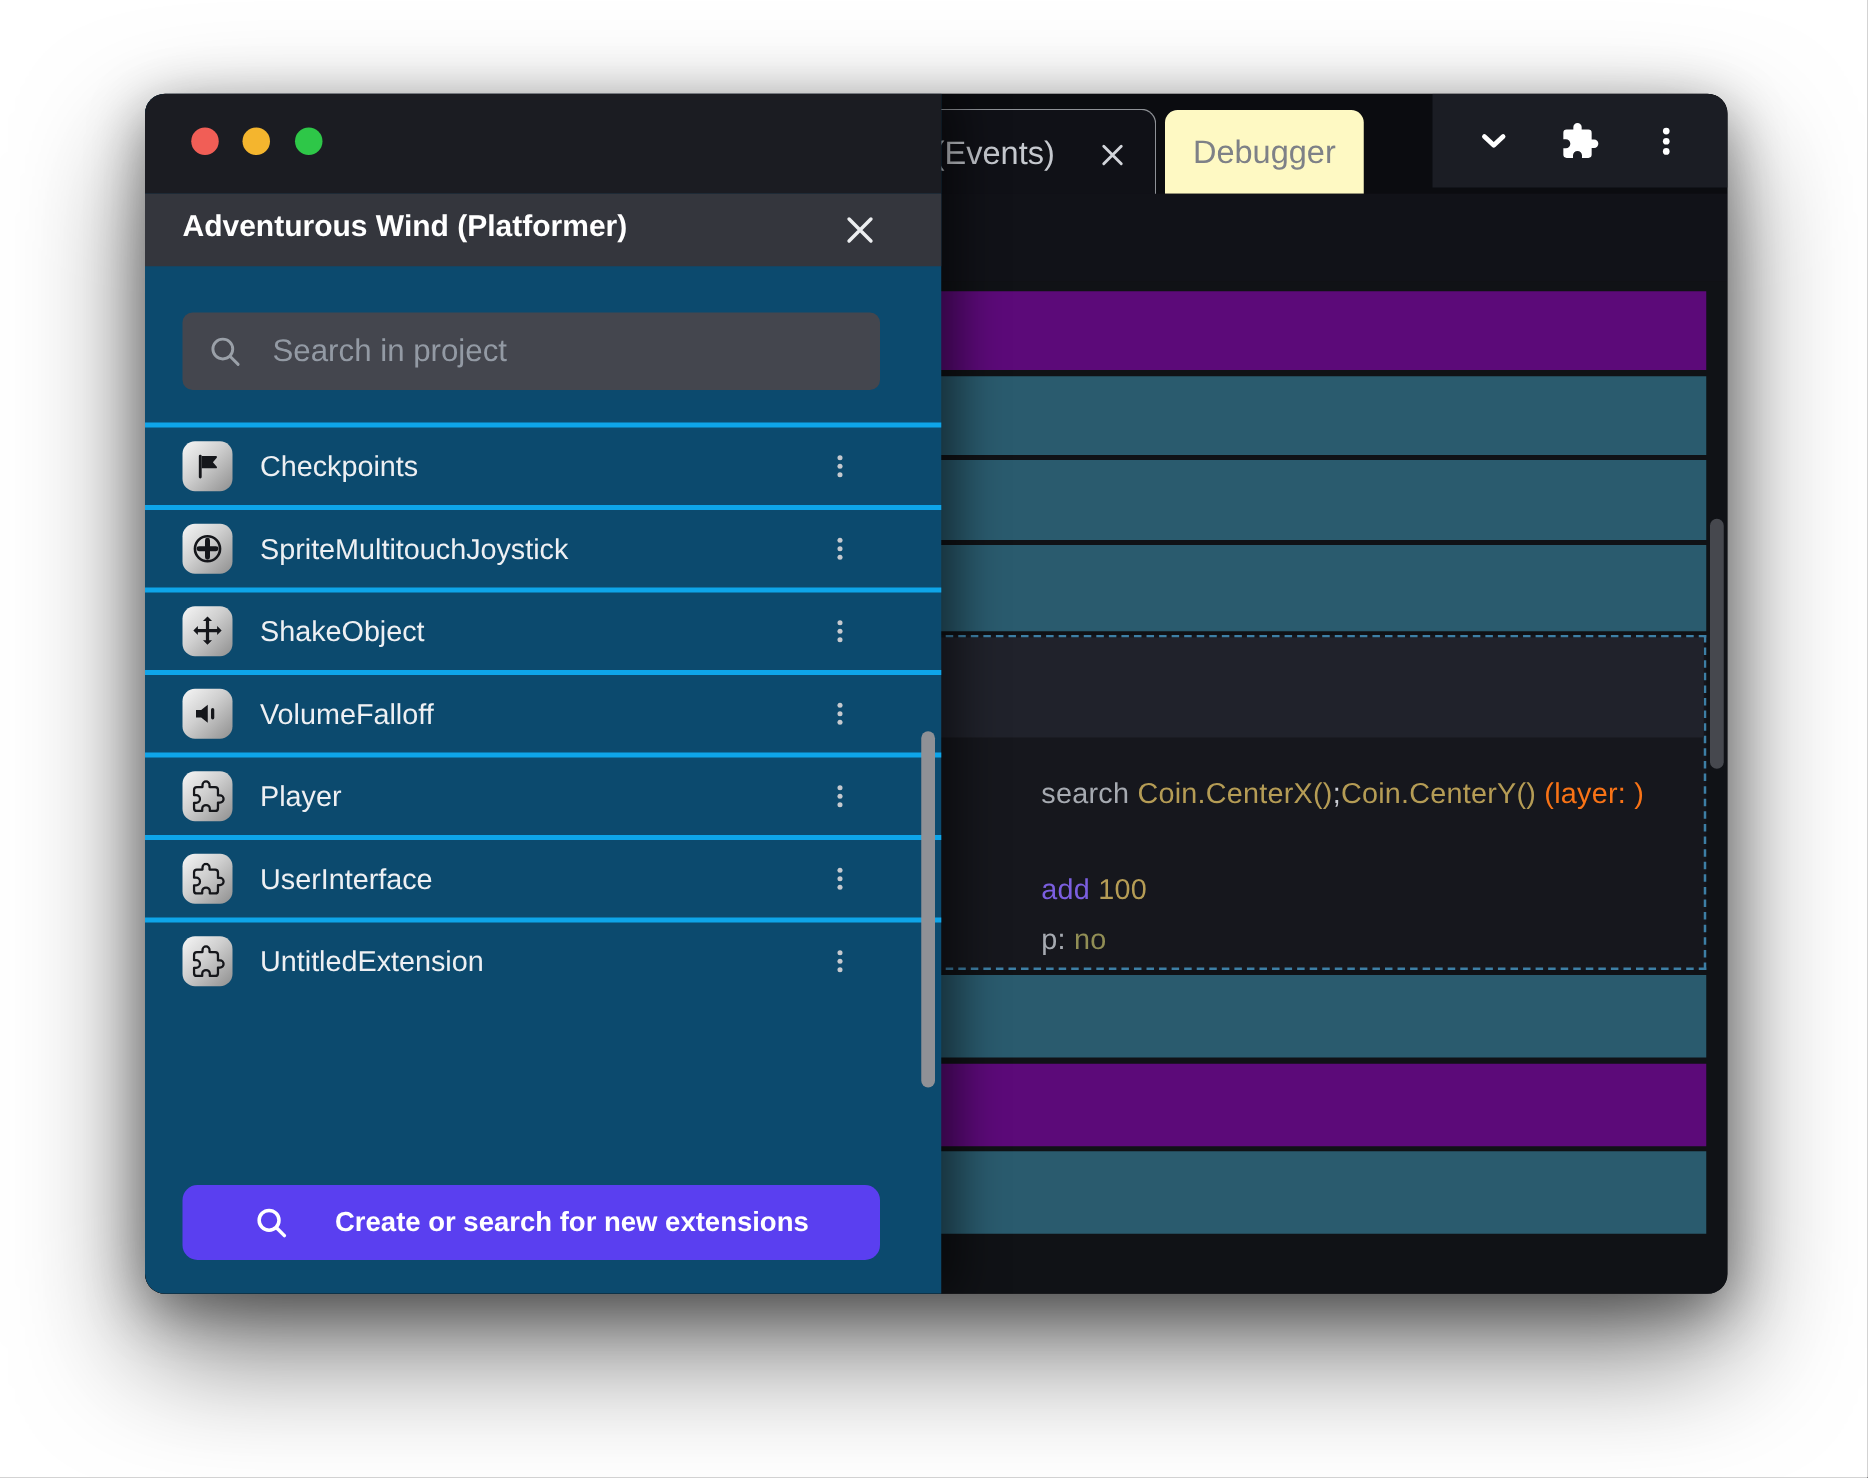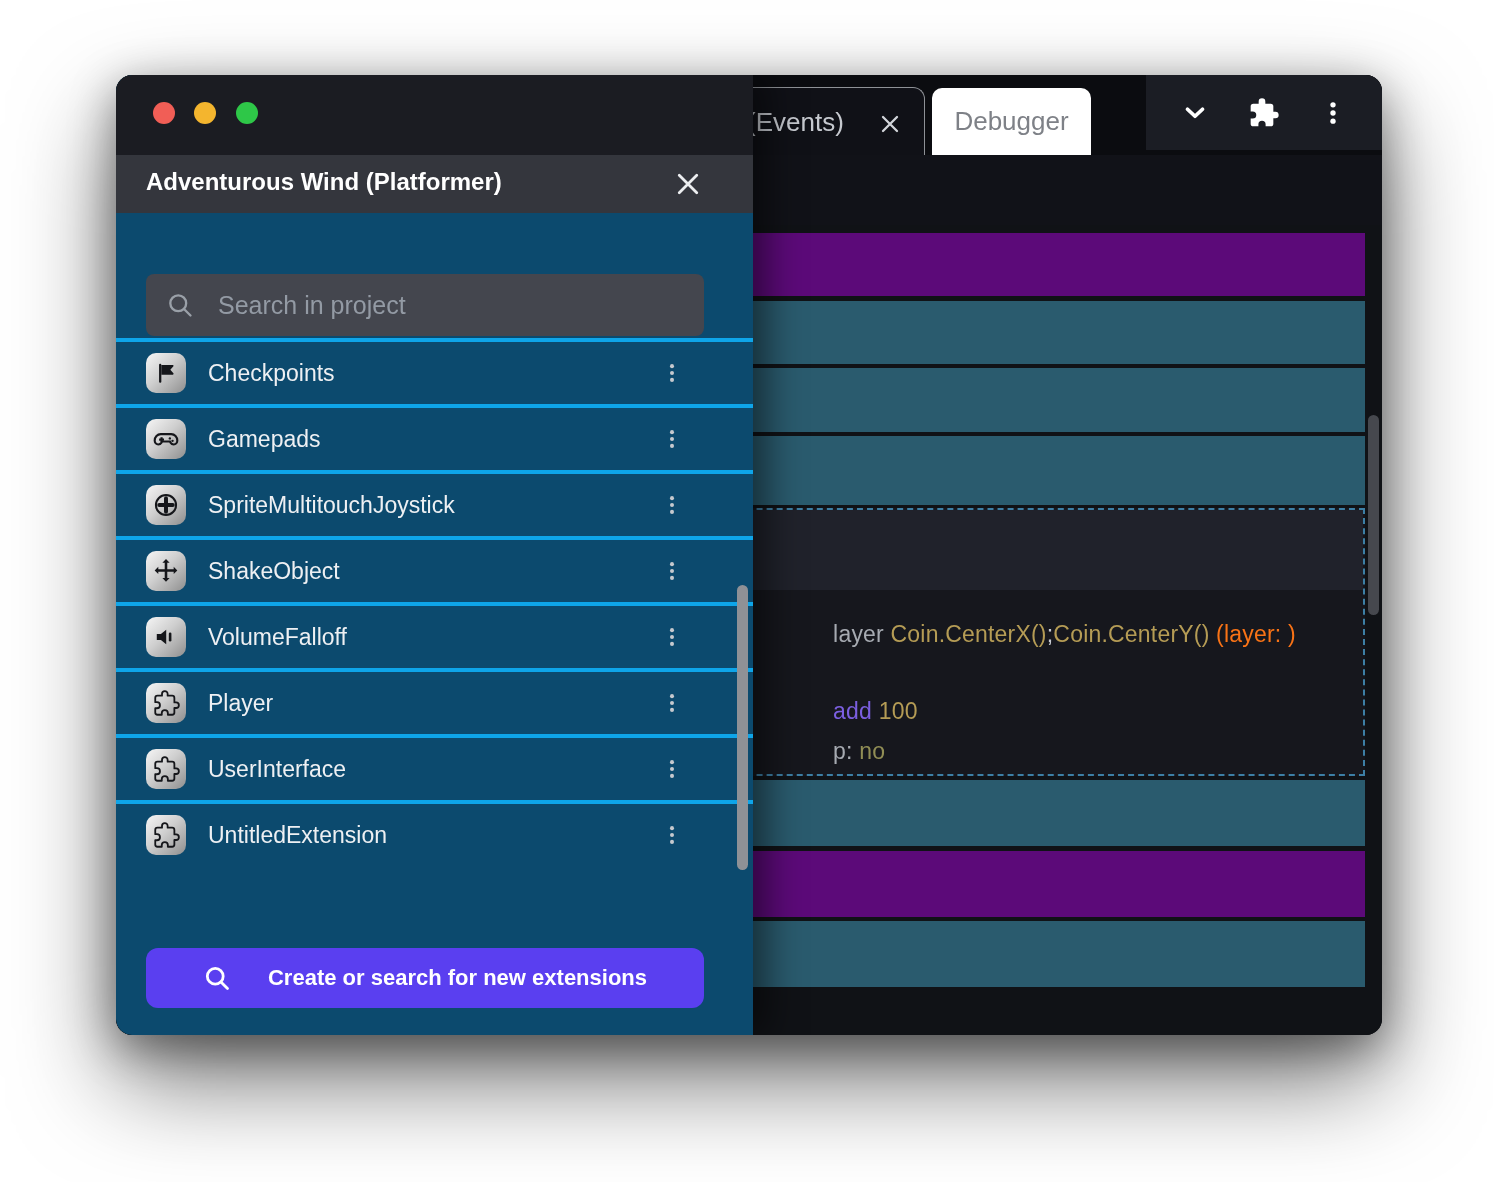--- a/index.html
+++ b/index.html
@@ -14,21 +14,21 @@
   .events{position:absolute;inset:0;}
   .tabbar{position:absolute;left:0;top:0;right:0;height:80px;background:#0b0c10;}
   .tab-active{
     position:absolute;left:592px;top:12px;width:217px;height:70px;
     background:#101117;border:1.5px solid #8e9196;border-bottom:none;
     border-radius:12px 12px 0 0;
   }
   .tab-active .tab-label{position:absolute;left:38px;top:19px;font-size:26px;color:#c6c9cf;white-space:nowrap;}
   .tab-close{position:absolute;right:22px;top:24px;width:24px;height:24px;cursor:pointer;}
   .tab-debugger{
-    position:absolute;left:816px;top:13px;width:159px;height:67px;background:#ffffff;
+    position:absolute;left:816px;top:13px;width:159px;height:67px;background:#fef9c3;
     border-radius:10px 10px 0 0;display:flex;align-items:center;justify-content:center;
     font-size:26px;color:#7e8187;
   }
   .topstrip{
     position:absolute;left:1030px;top:0;width:236px;height:75px;background:#1b1d24;
     border-top-right-radius:16px;display:flex;align-items:center;justify-content:space-evenly;
   }
   .topstrip .tsbtn{width:40px;height:40px;display:flex;align-items:center;justify-content:center;cursor:pointer;}
   .toolbar{position:absolute;left:0;top:80px;right:0;height:70px;background:#111218;}
   .toolbar .ic{position:absolute;top:93px;transform:translateX(-50%);width:44px;height:44px;display:flex;align-items:center;justify-content:center;cursor:pointer;}
@@ -52,21 +52,21 @@
     position:absolute;left:0;top:0;width:637px;height:960px;background:#0c4a6e;
     border-radius:16px 0 0 16px;box-shadow:14px 0 36px rgba(0,0,0,.5);
   }
   .drawer-titlebar{position:absolute;left:0;top:0;right:0;height:80px;background:#1b1c22;border-top-left-radius:16px;}
   .light{position:absolute;top:27px;width:22px;height:22px;border-radius:50%;cursor:pointer;}
   .drawer-header{position:absolute;left:0;top:80px;right:0;height:58px;background:#34363d;}
   .drawer-title{position:absolute;left:30px;top:13px;font-size:24px;font-weight:bold;color:#ffffff;white-space:nowrap;}
   .drawer-close{position:absolute;left:556px;top:13px;width:32px;height:32px;display:flex;align-items:center;justify-content:center;cursor:pointer;}
   .searchbox{
     position:absolute;left:30px;top:175px;width:558px;height:62px;background:#44464e;
-    border-radius:8px;display:flex;align-items:center;padding:0 20px;gap:22px;margin-top:24px;
+    border-radius:8px;display:flex;align-items:center;padding:0 20px;gap:22px;
   }
   .searchbox input{
     flex:1;background:transparent;border:none;outline:none;font-size:25px;color:#d6d9de;
   }
   .searchbox input::placeholder{color:#939aa4;}
   .ext-list{position:absolute;left:0;top:263px;right:0;}
   .ext-row{
     position:relative;height:66px;border-top:4px solid #0ea5e9;
     display:flex;align-items:center;cursor:pointer;
   }
@@ -192,21 +192,21 @@
 
       <div class="sheet">
         <div class="event-row" style="top: 8px; height: 63px; background-color: rgb(92, 10, 121);"></div>
         <div class="event-row" style="top: 76px; height: 63px; background-color: rgb(42, 91, 110);"></div>
         <div class="event-row" style="top: 143px; height: 64px; background-color: rgb(42, 91, 110);"></div>
         <div class="event-row" style="top: 211px; height: 69px; background-color: rgb(42, 91, 110);"></div>
 
         <div class="selected-event" style="top:283px">
           <div class="sel-topband"></div>
           <div class="code-line" style="top:84px">
-            <span style="color: rgb(166, 170, 177);">layer </span><span style="color: rgb(181, 156, 85);">Coin.CenterX()</span><span style="color: rgb(201, 204, 211);">;</span><span style="color: rgb(181, 156, 85);">Coin.CenterY()</span><span style="color: #f97316;"> (layer: )</span>
+            <span style="color: rgb(166, 170, 177);">search </span><span style="color: rgb(181, 156, 85);">Coin.CenterX()</span><span style="color: rgb(201, 204, 211);">;</span><span style="color: rgb(181, 156, 85);">Coin.CenterY()</span><span style="color: #f97316;"> (layer: )</span>
           </div>
           <div class="code-line" style="top:161px">
             <span style="color: rgb(123, 95, 224);">add </span><span style="color: rgb(181, 156, 85);">100</span>
           </div>
           <div class="code-line" style="top:201px">
             <span style="color: rgb(166, 170, 177);">p: </span><span style="color: rgb(145, 142, 85);">no</span>
           </div>
         </div>
 
         <div class="event-row" style="top: 555px; height: 66px; background-color: rgb(42, 91, 110);"></div>
@@ -253,38 +253,20 @@
           <span class="ext-label">Checkpoints</span>
           <span class="kebab">
               <svg width="22" height="22" viewBox="0 0 24 24">
                 <circle cx="12" cy="4.5" r="2.2" fill="#c6c9ce"></circle>
                 <circle cx="12" cy="12" r="2.2" fill="#c6c9ce"></circle>
                 <circle cx="12" cy="19.5" r="2.2" fill="#c6c9ce"></circle>
               </svg>
             </span>
         </div>
 
-        <div class="ext-row">
-          <span class="badge">
-            <svg width="28" height="28" viewBox="0 0 24 24" fill="none" stroke="#15161a" stroke-width="1.8">
-              <path d="M7.5 7.8h9c2.9 0 5.2 2.4 5.2 5.5 0 2-1.4 3.4-3.1 3.4-1.2 0-2.1-.6-2.7-1.6l-.5-.9H8.6l-.5.9c-.6 1-1.5 1.6-2.7 1.6-1.7 0-3.1-1.4-3.1-3.4 0-3.1 2.3-5.5 5.2-5.5z"></path>
-              <path d="M8.2 10.4v4.2 M6.1 12.5h4.2" stroke-width="1.9"></path>
-              <circle cx="15.3" cy="11.5" r="1" fill="#15161a" stroke="none"></circle>
-                <circle cx="17.6" cy="13.6" r="1" fill="#15161a" stroke="none"></circle>
-            </svg>
-          </span>
-          <span class="ext-label">Gamepads</span>
-          <span class="kebab">
-              <svg width="22" height="22" viewBox="0 0 24 24">
-                <circle cx="12" cy="4.5" r="2.2" fill="#c6c9ce"></circle>
-                <circle cx="12" cy="12" r="2.2" fill="#c6c9ce"></circle>
-                <circle cx="12" cy="19.5" r="2.2" fill="#c6c9ce"></circle>
-              </svg>
-            </span>
-        </div>
 
         <div class="ext-row">
           <span class="badge">
             <svg width="28" height="28" viewBox="0 0 24 24" fill="none" stroke="#15161a">
               <circle cx="12" cy="12" r="8.6" stroke-width="1.8"></circle>
               <path d="M12 6.2v11.6 M6.2 12h11.6" stroke-width="3.4" stroke-linecap="round"></path>
             </svg>
           </span>
           <span class="ext-label">SpriteMultitouchJoystick</span>
           <span class="kebab">

